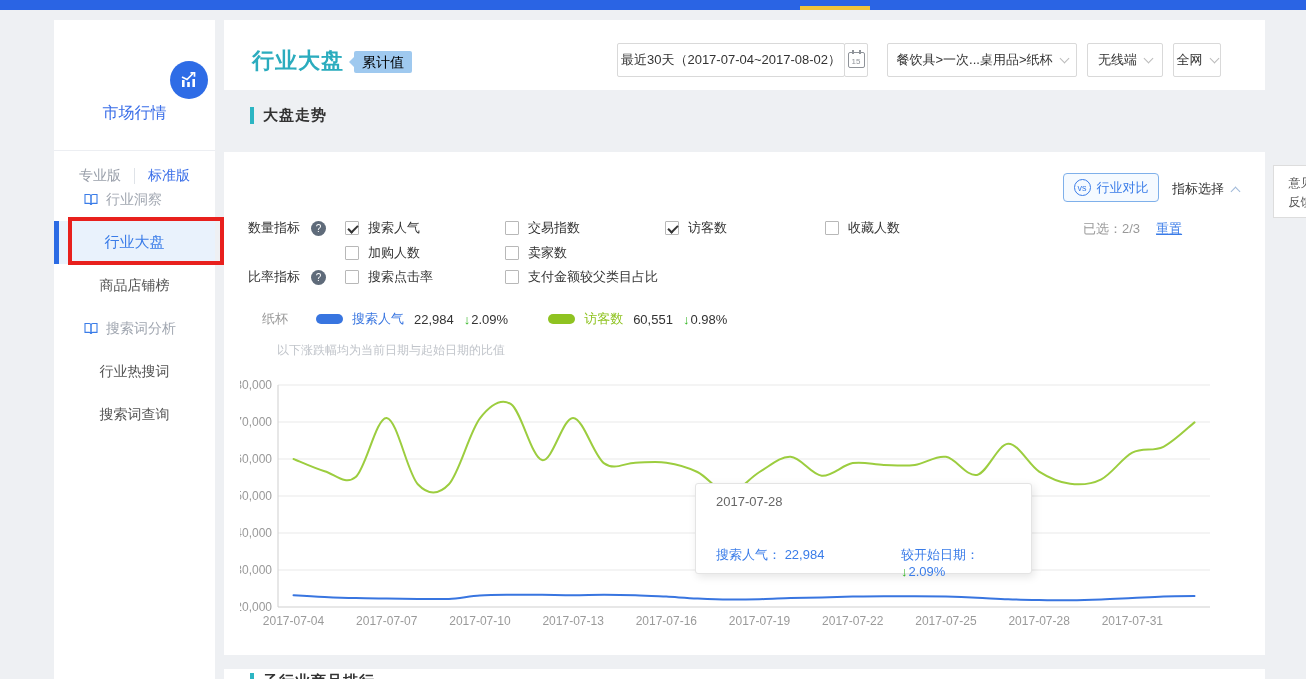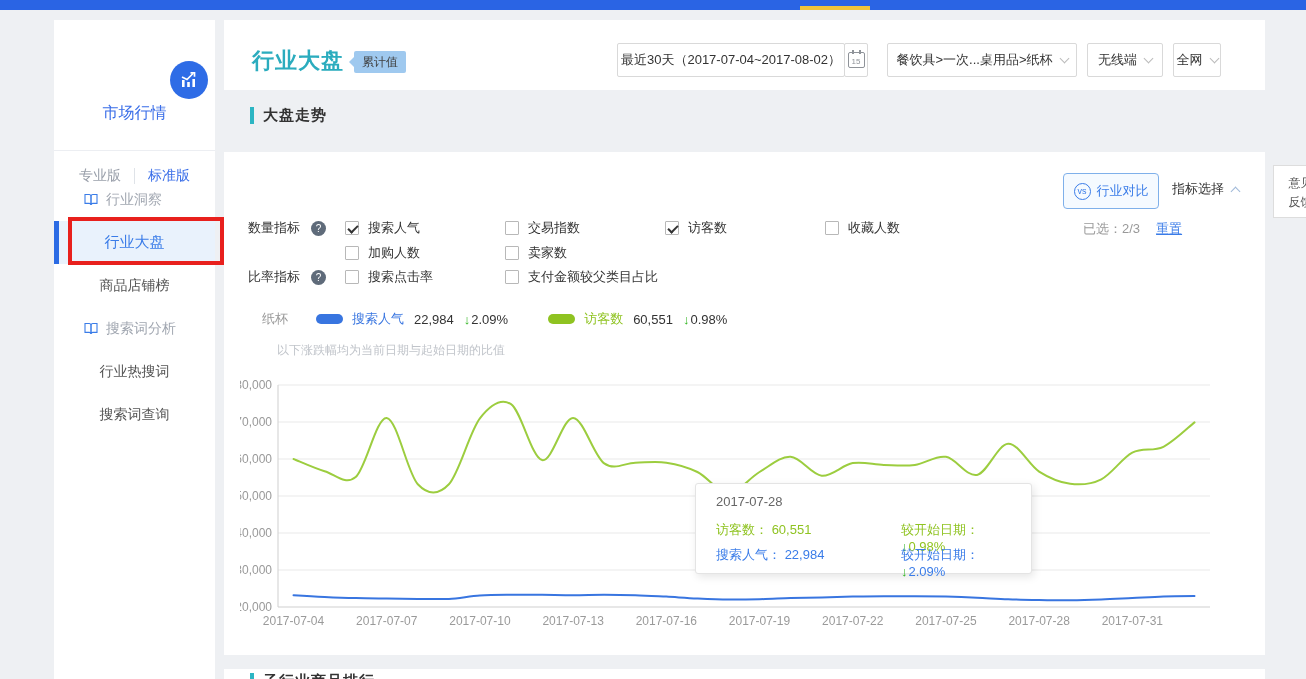--- a/index.html
+++ b/index.html
@@ -25,21 +25,21 @@
   .nav-item.group .bookicon { margin-right:8px; display:flex; }
   .nav-item.active { background:#e9f2fc; color:#3a7ce8; font-size:15px; }
   .nav-item.active::before { content:''; position:absolute; left:0; top:0; width:5px; height:43px; background:#2b6be4; }
 
   
   .red-box { position:absolute; left:68px; top:217px; width:156px; height:48px; border:4px solid #e8201d; z-index:50; pointer-events:none; }
 
   
   .header-card { position:absolute; left:224px; top:20px; width:1041px; height:70px; background:#fff; }
   .page-title { position:absolute; left:28px; top:26px; font-size:22px; font-weight:bold; color:#2bacbe; letter-spacing:1px; }
-  .badge { position:absolute; left:130px; top:31px; height:22px; line-height:22px; padding:0 8px; background:#9fc9ef; color:#404040; font-size:12px; border-radius:2px; }
+  .badge { position:absolute; left:130px; top:31px; height:22px; line-height:22px; padding:0 8px; background:#9fc9ef; color:#000000; font-size:14px; border-radius:2px; }
   .badge::before { content:''; position:absolute; left:-10px; top:6px; border:5px solid transparent; border-right-color:#9fc9ef; }
   .hc-box { position:absolute; top:23px; height:34px; border:1px solid #d9d9d9; border-radius:2px; display:flex; align-items:center; justify-content:center; font-size:13px; color:#333; background:#fff; cursor:pointer; }
   .hc-date { left:393px; width:228px; }
   .hc-cal { left:620px; width:24px; }
   .hc-cat { left:663px; width:190px; }
   .hc-term { left:863px; width:76px; }
   .hc-net { left:949px; width:48px; }
   .chev-down { width:7px; height:7px; border-right:1.5px solid #bbb; border-bottom:1.5px solid #bbb; transform:rotate(45deg); margin-left:8px; margin-top:-4px; }
   .chev-up { width:7px; height:7px; border-right:1.5px solid #9fb8d8; border-bottom:1.5px solid #9fb8d8; transform:rotate(-135deg); margin-left:8px; margin-top:5px; }
   .cal-icon { width:17px; height:16px; border:1px solid #8f9399; border-radius:2px; position:relative; display:flex; align-items:flex-end; justify-content:center; font-size:8px; color:#8f9399; line-height:10px; }
@@ -47,21 +47,21 @@
   .cal-icon::before { left:3px; } .cal-icon::after { right:3px; }
 
   
   .sec-title { position:absolute; display:flex; align-items:center; }
   .sec-bar { width:4px; height:17px; background:#2cb5c3; margin-right:9px; }
   .sec-text { font-size:15px; font-weight:bold; color:#333; letter-spacing:1px; }
   .sec-main { left:250px; top:106px; }
 
   
   .chart-card { position:absolute; left:224px; top:152px; width:1041px; height:503px; background:#fff; }
-  .compare-btn { position:absolute; left:839px; top:21px; width:96px; height:36px; border:1px solid #7fb0ea; border-radius:4px; background:#f5faff; color:#3a7ce8; font-size:13px; display:flex; align-items:center; justify-content:center; cursor:pointer; }
+  .compare-btn { position:absolute; left:839px; top:21px; width:96px; height:29px; border:1px solid #7fb0ea; border-radius:4px; background:#f5faff; color:#3a7ce8; font-size:13px; display:flex; align-items:center; justify-content:center; cursor:pointer; }
   .vs-circle { width:17px; height:17px; border:1px solid #3a7ce8; border-radius:50%; font-size:9px; display:flex; align-items:center; justify-content:center; margin-right:6px; }
   .metric-select { position:absolute; left:948px; top:28px; font-size:13px; color:#333; display:flex; align-items:center; cursor:pointer; }
 
   .m-row { position:absolute; left:24px; display:flex; align-items:center; height:16px; font-size:13px; color:#333; }
   .m-label { width:59px; color:#333; }
   .help { width:15px; height:15px; border-radius:50%; background:#5f6b7a; color:#fff; font-size:10px; display:flex; align-items:center; justify-content:center; margin-left:4px; margin-right:19px; }
   .m-spacer { width:97px; }
   .cb { display:flex; align-items:center; width:160px; cursor:pointer; }
   .cb-box { width:14px; height:14px; border:1px solid #b8b8b8; border-radius:1px; background:#fff; margin-right:9px; position:relative; }
   .cb-box.checked::after { content:''; position:absolute; left:2px; top:3px; width:8px; height:4px; border-left:2px solid #333; border-bottom:2px solid #333; transform:rotate(-45deg); }
@@ -284,24 +284,20 @@
           <text x="705.9333333333333" y="255" text-anchor="middle" font-size="12" fill="#9a9a9a">2017-07-25</text>
           <text x="799.1333333333333" y="255" text-anchor="middle" font-size="12" fill="#9a9a9a">2017-07-28</text>
           <text x="892.3333333333334" y="255" text-anchor="middle" font-size="12" fill="#9a9a9a">2017-07-31</text>
           <path d="M53.53333333333333,89C58.7,91.0,74.2,98.2,84.6,101.2C95.0,104.2,105.3,116.0,115.7,107.1C126.0,98.3,136.4,46.8,146.7,47.9C157.1,49.1,167.4,103.1,177.8,114.2C188.2,125.2,198.5,125.1,208.9,114.2C219.2,103.2,229.6,61.6,239.9,48.3C250.3,35.0,260.6,27.3,271.0,34.2C281.4,41.2,291.7,87.8,302.1,90.1C312.4,92.4,322.8,47.4,333.1,47.9C343.5,48.5,353.8,86.0,364.2,93.4C374.6,100.9,384.9,92.8,395.3,92.7C405.6,92.6,416.0,91.2,426.3,92.7C436.7,94.2,447.0,96.9,457.4,102.0C467.8,107.0,478.1,123.0,488.5,123.0C498.8,123.0,509.2,108.0,519.5,102.0C529.9,95.9,540.2,86.2,550.6,86.8C561.0,87.4,571.3,104.6,581.7,105.7C592.0,106.7,602.4,94.9,612.7,93.1C623.1,91.3,633.4,94.6,643.8,94.9C654.2,95.2,664.5,96.3,674.9,94.9C685.2,93.6,695.6,85.1,705.9,86.8C716.3,88.4,726.6,107.1,737.0,104.9C747.4,102.8,757.7,74.4,768.1,73.8C778.4,73.3,788.8,94.9,799.1,101.6C809.5,108.2,819.8,112.5,830.2,113.8C840.6,115.1,850.9,114.5,861.3,109.3C871.6,104.2,882.0,88.1,892.3,82.7C902.7,77.3,913.0,81.8,923.4,76.8C933.8,71.7,949.3,56.4,954.5,52.4" fill="none" stroke="#9ccd3f" stroke-width="2" stroke-linecap="round"></path>
           <path d="M53.53333333333333,225.16C58.7,225.5,74.2,226.5,84.6,227.0C95.0,227.5,105.3,227.9,115.7,228.1C126.0,228.4,136.4,228.4,146.7,228.5C157.1,228.6,167.4,228.8,177.8,228.9C188.2,228.9,198.5,229.4,208.9,228.9C219.2,228.3,229.6,226.2,239.9,225.5C250.3,224.9,260.6,224.9,271.0,224.8C281.4,224.7,291.7,224.7,302.1,224.8C312.4,224.9,322.8,225.2,333.1,225.2C343.5,225.2,353.8,224.8,364.2,224.8C374.6,224.8,384.9,224.9,395.3,225.2C405.6,225.5,416.0,226.1,426.3,226.6C436.7,227.2,447.0,228.0,457.4,228.5C467.8,229.0,478.1,229.5,488.5,229.6C498.8,229.7,509.2,229.5,519.5,229.2C529.9,229.0,540.2,228.4,550.6,228.1C561.0,227.8,571.3,227.6,581.7,227.4C592.0,227.1,602.4,226.8,612.7,226.6C623.1,226.5,633.4,226.3,643.8,226.3C654.2,226.2,664.5,226.2,674.9,226.3C685.2,226.3,695.6,226.4,705.9,226.6C716.3,226.9,726.6,227.3,737.0,227.8C747.4,228.2,757.7,228.9,768.1,229.2C778.4,229.6,788.8,229.8,799.1,230.0C809.5,230.2,819.8,230.4,830.2,230.3C840.6,230.3,850.9,230.0,861.3,229.6C871.6,229.2,882.0,228.6,892.3,228.1C902.7,227.6,913.0,227.0,923.4,226.6C933.8,226.3,949.3,226.0,954.5,225.9" fill="none" stroke="#3875e0" stroke-width="2" stroke-linecap="round"></path>
         </svg>
     </div>
 
     <div class="tooltip">
       <div class="tt-date">2017-07-28</div>
-      <div class="tt-row tt-r1">
-        <span style="color: rgb(143, 195, 33);"><span>访客数：</span> <span>60,551</span></span>
-        <span class="tt-right" style="color: rgb(143, 195, 33);"><span>较开始日期：</span> <span class="down-arrow">↓</span><span>0.98%</span></span>
-      </div>
       <div class="tt-row tt-r2">
         <span style="color: rgb(58, 124, 232);"><span>搜索人气：</span> <span>22,984</span></span>
         <span class="tt-right" style="color: rgb(58, 124, 232);"><span>较开始日期：</span> <span class="down-arrow">↓</span><span>2.09%</span></span>
       </div>
     </div>
   </div>
 
   <div class="next-card">
     <div class="sec-title sec-next">
       <span class="sec-bar"></span>

